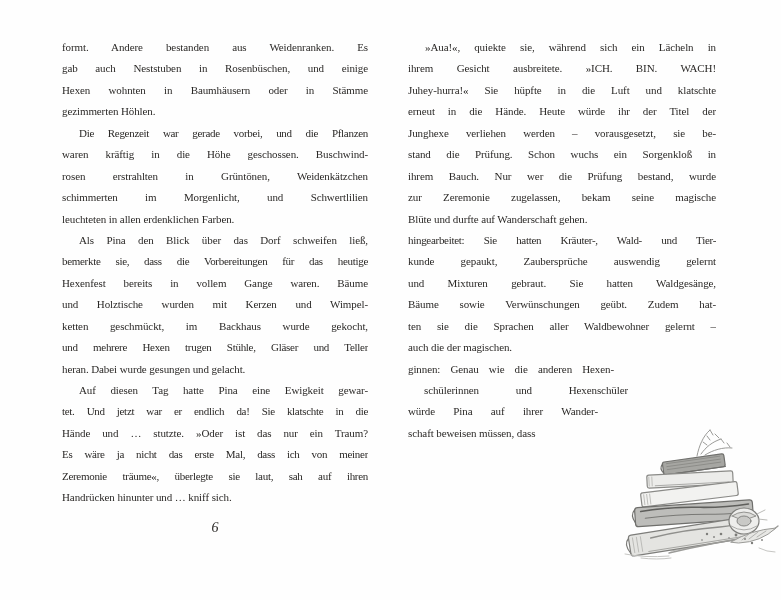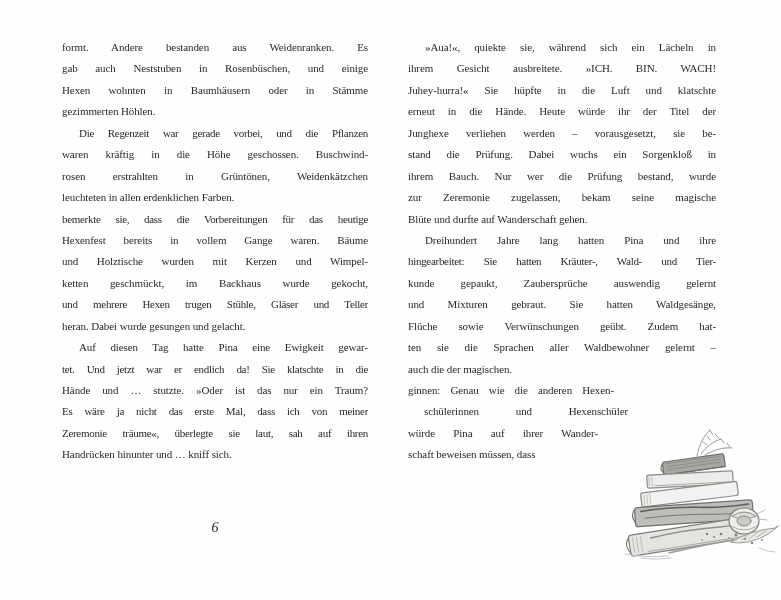--- a/index.html
+++ b/index.html
@@ -63,50 +63,51 @@
 <div id="canvas">
 
   <div id="left-col" class="text-col">
     <div class="line">formt. Andere bestanden aus Weidenranken. Es</div>
     <div class="line">gab auch Neststuben in Rosenbüschen, und einige</div>
     <div class="line">Hexen wohnten in Baumhäusern oder in Stämme</div>
     <div class="line end">gezimmerten Höhlen.</div>
     <div class="line indent tight">Die Regenzeit war gerade vorbei, und die Pflanzen</div>
     <div class="line">waren kräftig in die Höhe geschossen. Buschwind-</div>
     <div class="line">rosen erstrahlten in Grüntönen, Weidenkätzchen</div>
+    <div class="line">schimmerten im Morgenlicht, und Schwertlilien</div>
     <div class="line end">leuchteten in allen erdenklichen Farben.</div>
+    <div class="line indent">Als Pina den Blick über das Dorf schweifen ließ,</div>
     <div class="line tight">bemerkte sie, dass die Vorbereitungen für das heutige</div>
     <div class="line">Hexenfest bereits in vollem Gange waren. Bäume</div>
     <div class="line">und Holztische wurden mit Kerzen und Wimpel-</div>
     <div class="line">ketten geschmückt, im Backhaus wurde gekocht,</div>
     <div class="line tight">und mehrere Hexen trugen Stühle, Gläser und Teller</div>
     <div class="line end">heran. Dabei wurde gesungen und gelacht.</div>
     <div class="line indent">Auf diesen Tag hatte Pina eine Ewigkeit gewar-</div>
     <div class="line tight">tet. Und jetzt war er endlich da! Sie klatschte in die</div>
     <div class="line">Hände und … stutzte. »Oder ist das nur ein Traum?</div>
     <div class="line tight">Es wäre ja nicht das erste Mal, dass ich von meiner</div>
     <div class="line tight">Zeremonie träume«, überlegte sie laut, sah auf ihren</div>
     <div class="line end">Handrücken hinunter und … kniff sich.</div>
   </div>
 
   <div id="right-col" class="text-col">
     <div class="line indent">»Aua!«, quiekte sie, während sich ein Lächeln in</div>
     <div class="line">ihrem Gesicht ausbreitete. »ICH. BIN. WACH!</div>
     <div class="line">Juhey-hurra!« Sie hüpfte in die Luft und klatschte</div>
     <div class="line">erneut in die Hände. Heute würde ihr der Titel der</div>
     <div class="line">Junghexe verliehen werden – vorausgesetzt, sie be-</div>
-    <div class="line">stand die Prüfung. Dabei wuchs ein Sorgenkloß in</div>
+    <div class="line">stand die Prüfung. Schon wuchs ein Sorgenkloß in</div>
     <div class="line">ihrem Bauch. Nur wer die Prüfung bestand, wurde</div>
     <div class="line">zur Zeremonie zugelassen, bekam seine magische</div>
     <div class="line end">Blüte und durfte auf Wanderschaft gehen.</div>
-    <div class="line indent">Dreihundert Jahre lang hatten Pina und ihre</div>
     <div class="line tight">hingearbeitet: Sie hatten Kräuter-, Wald- und Tier-</div>
     <div class="line">kunde gepaukt, Zaubersprüche auswendig gelernt</div>
     <div class="line">und Mixturen gebraut. Sie hatten Waldgesänge,</div>
-    <div class="line">Flüche sowie Verwünschungen geübt. Zudem hat-</div>
+    <div class="line">Bäume sowie Verwünschungen geübt. Zudem hat-</div>
     <div class="line">ten sie die Sprachen aller Waldbewohner gelernt –</div>
     <div class="line end">auch die der magischen.</div>
     <div class="line s1">ginnen: Genau wie die anderen Hexen-</div>
     <div class="line s2">schülerinnen und Hexenschüler</div>
     <div class="line s3">würde Pina auf ihrer Wander-</div>
     <div class="line s4 end">schaft beweisen müssen, dass</div>
   </div>
 
   <div id="page-number">6</div>
 

